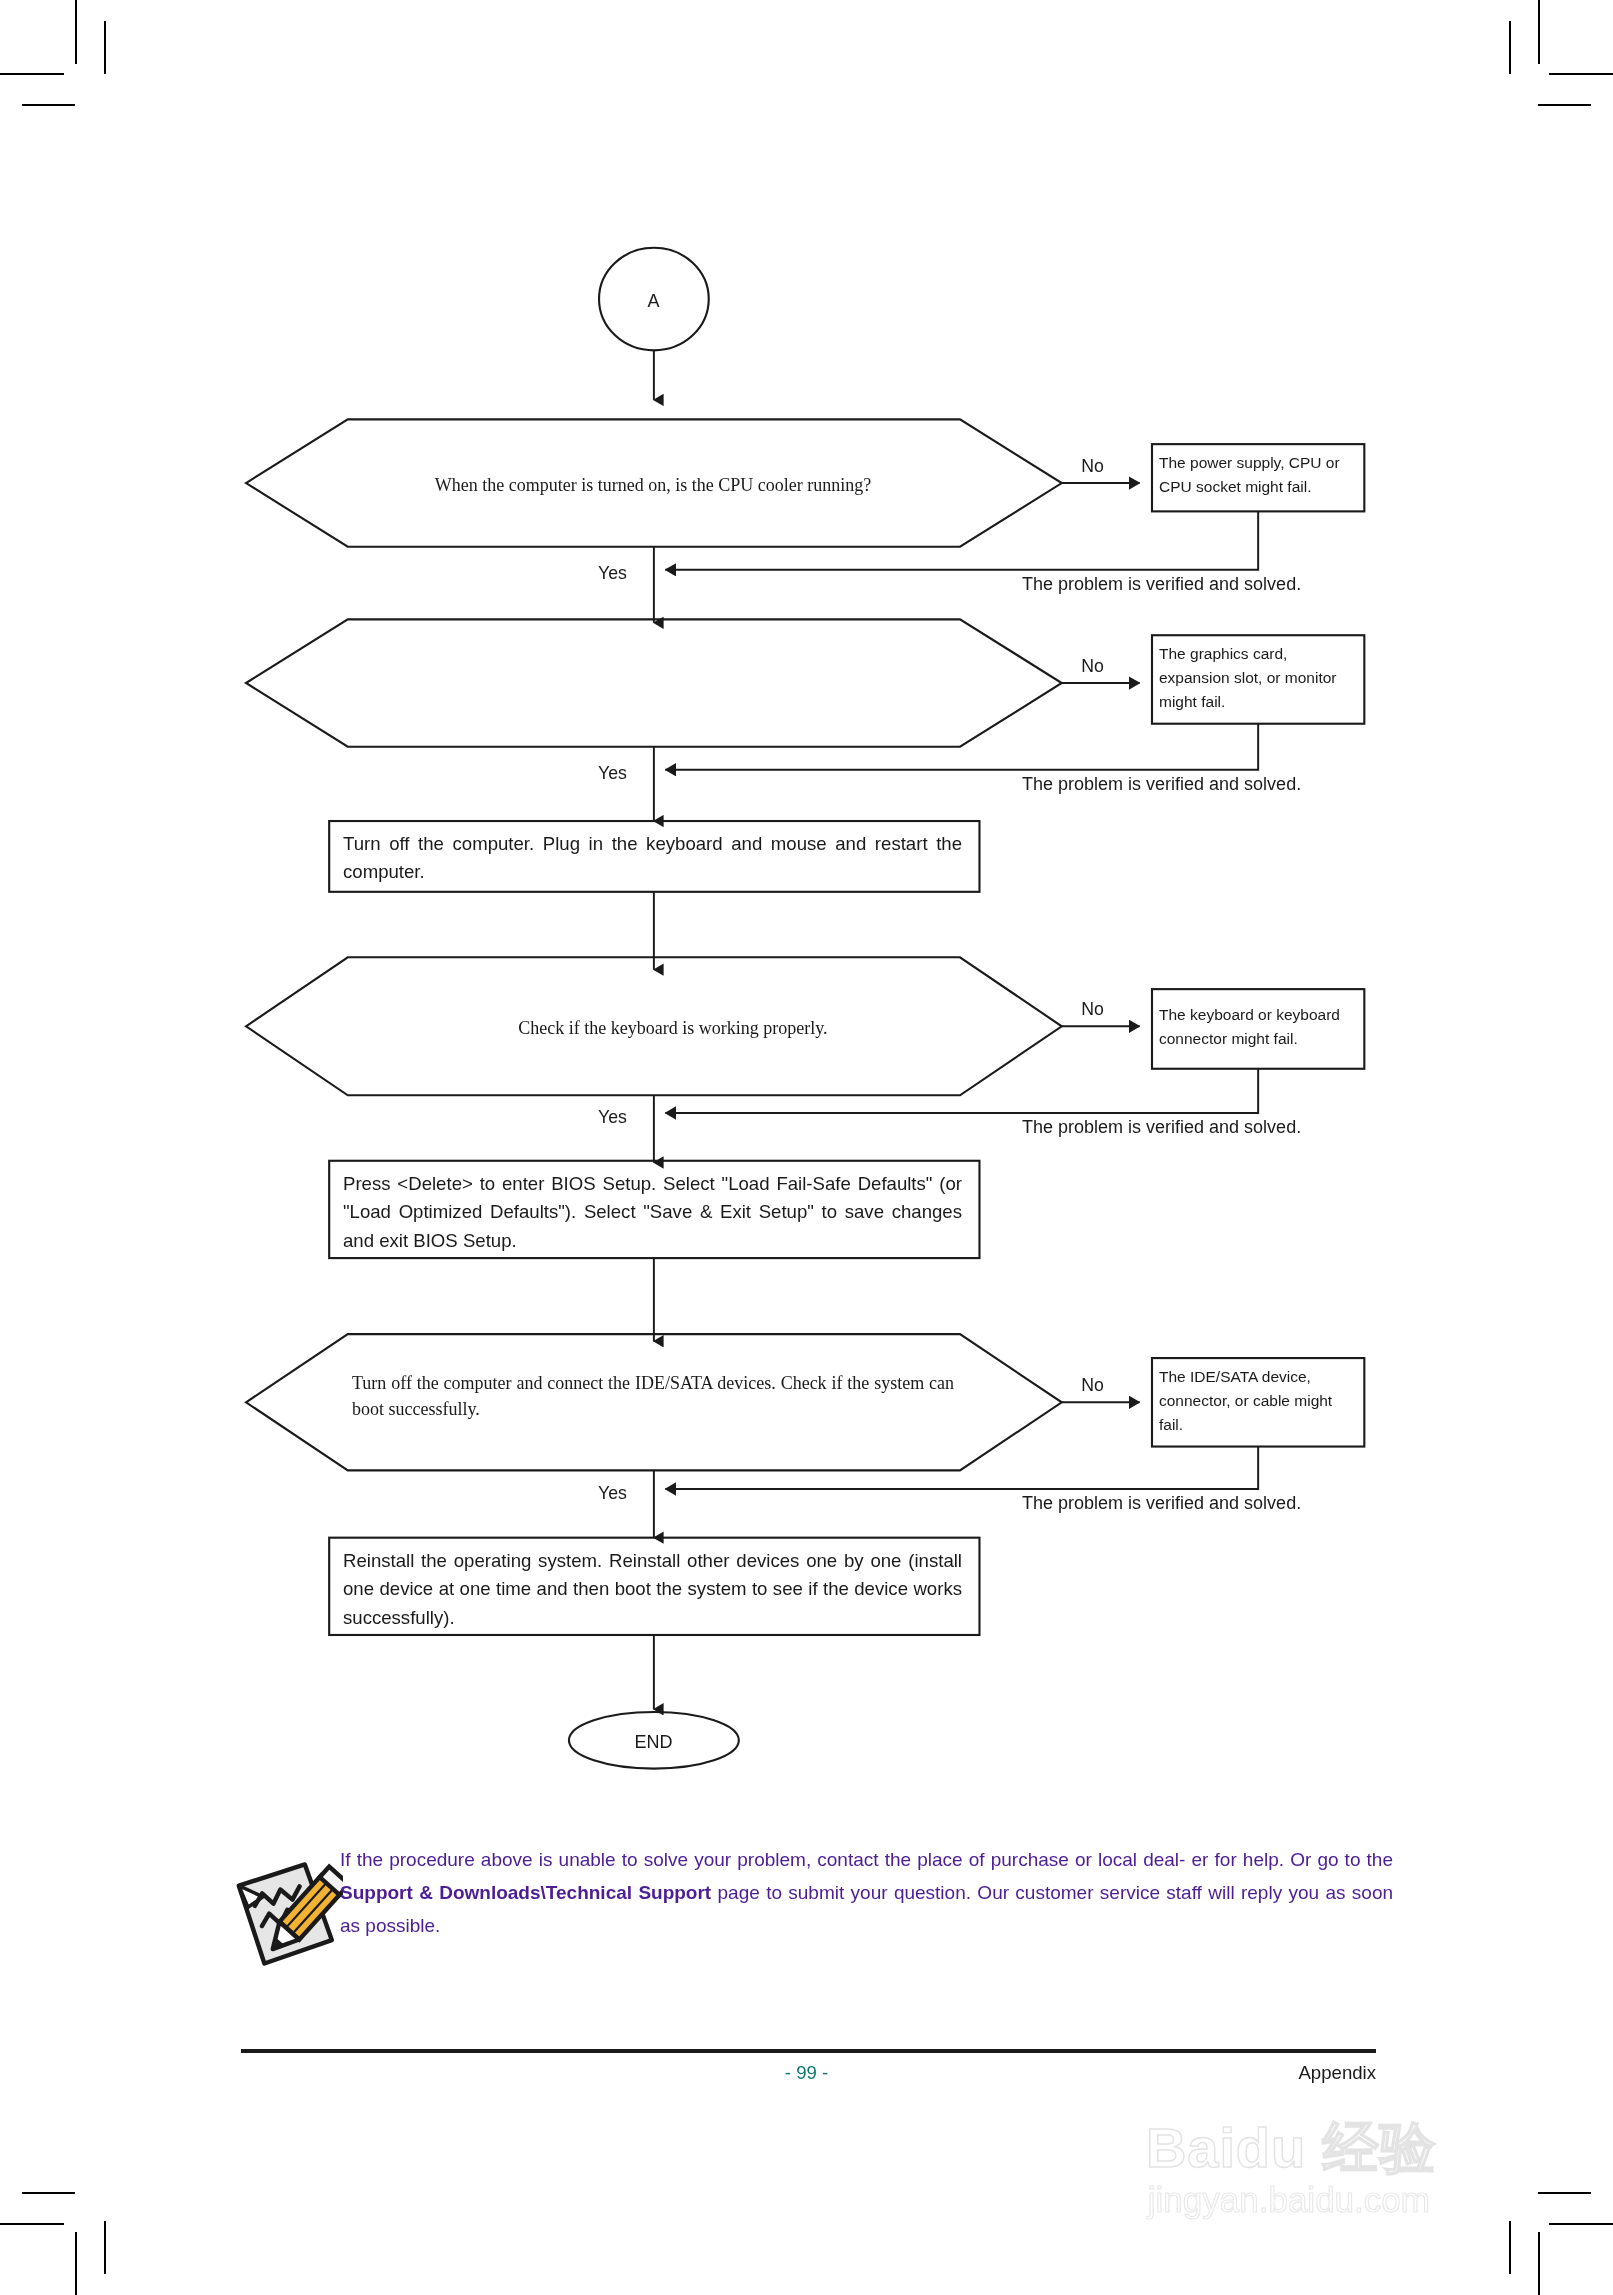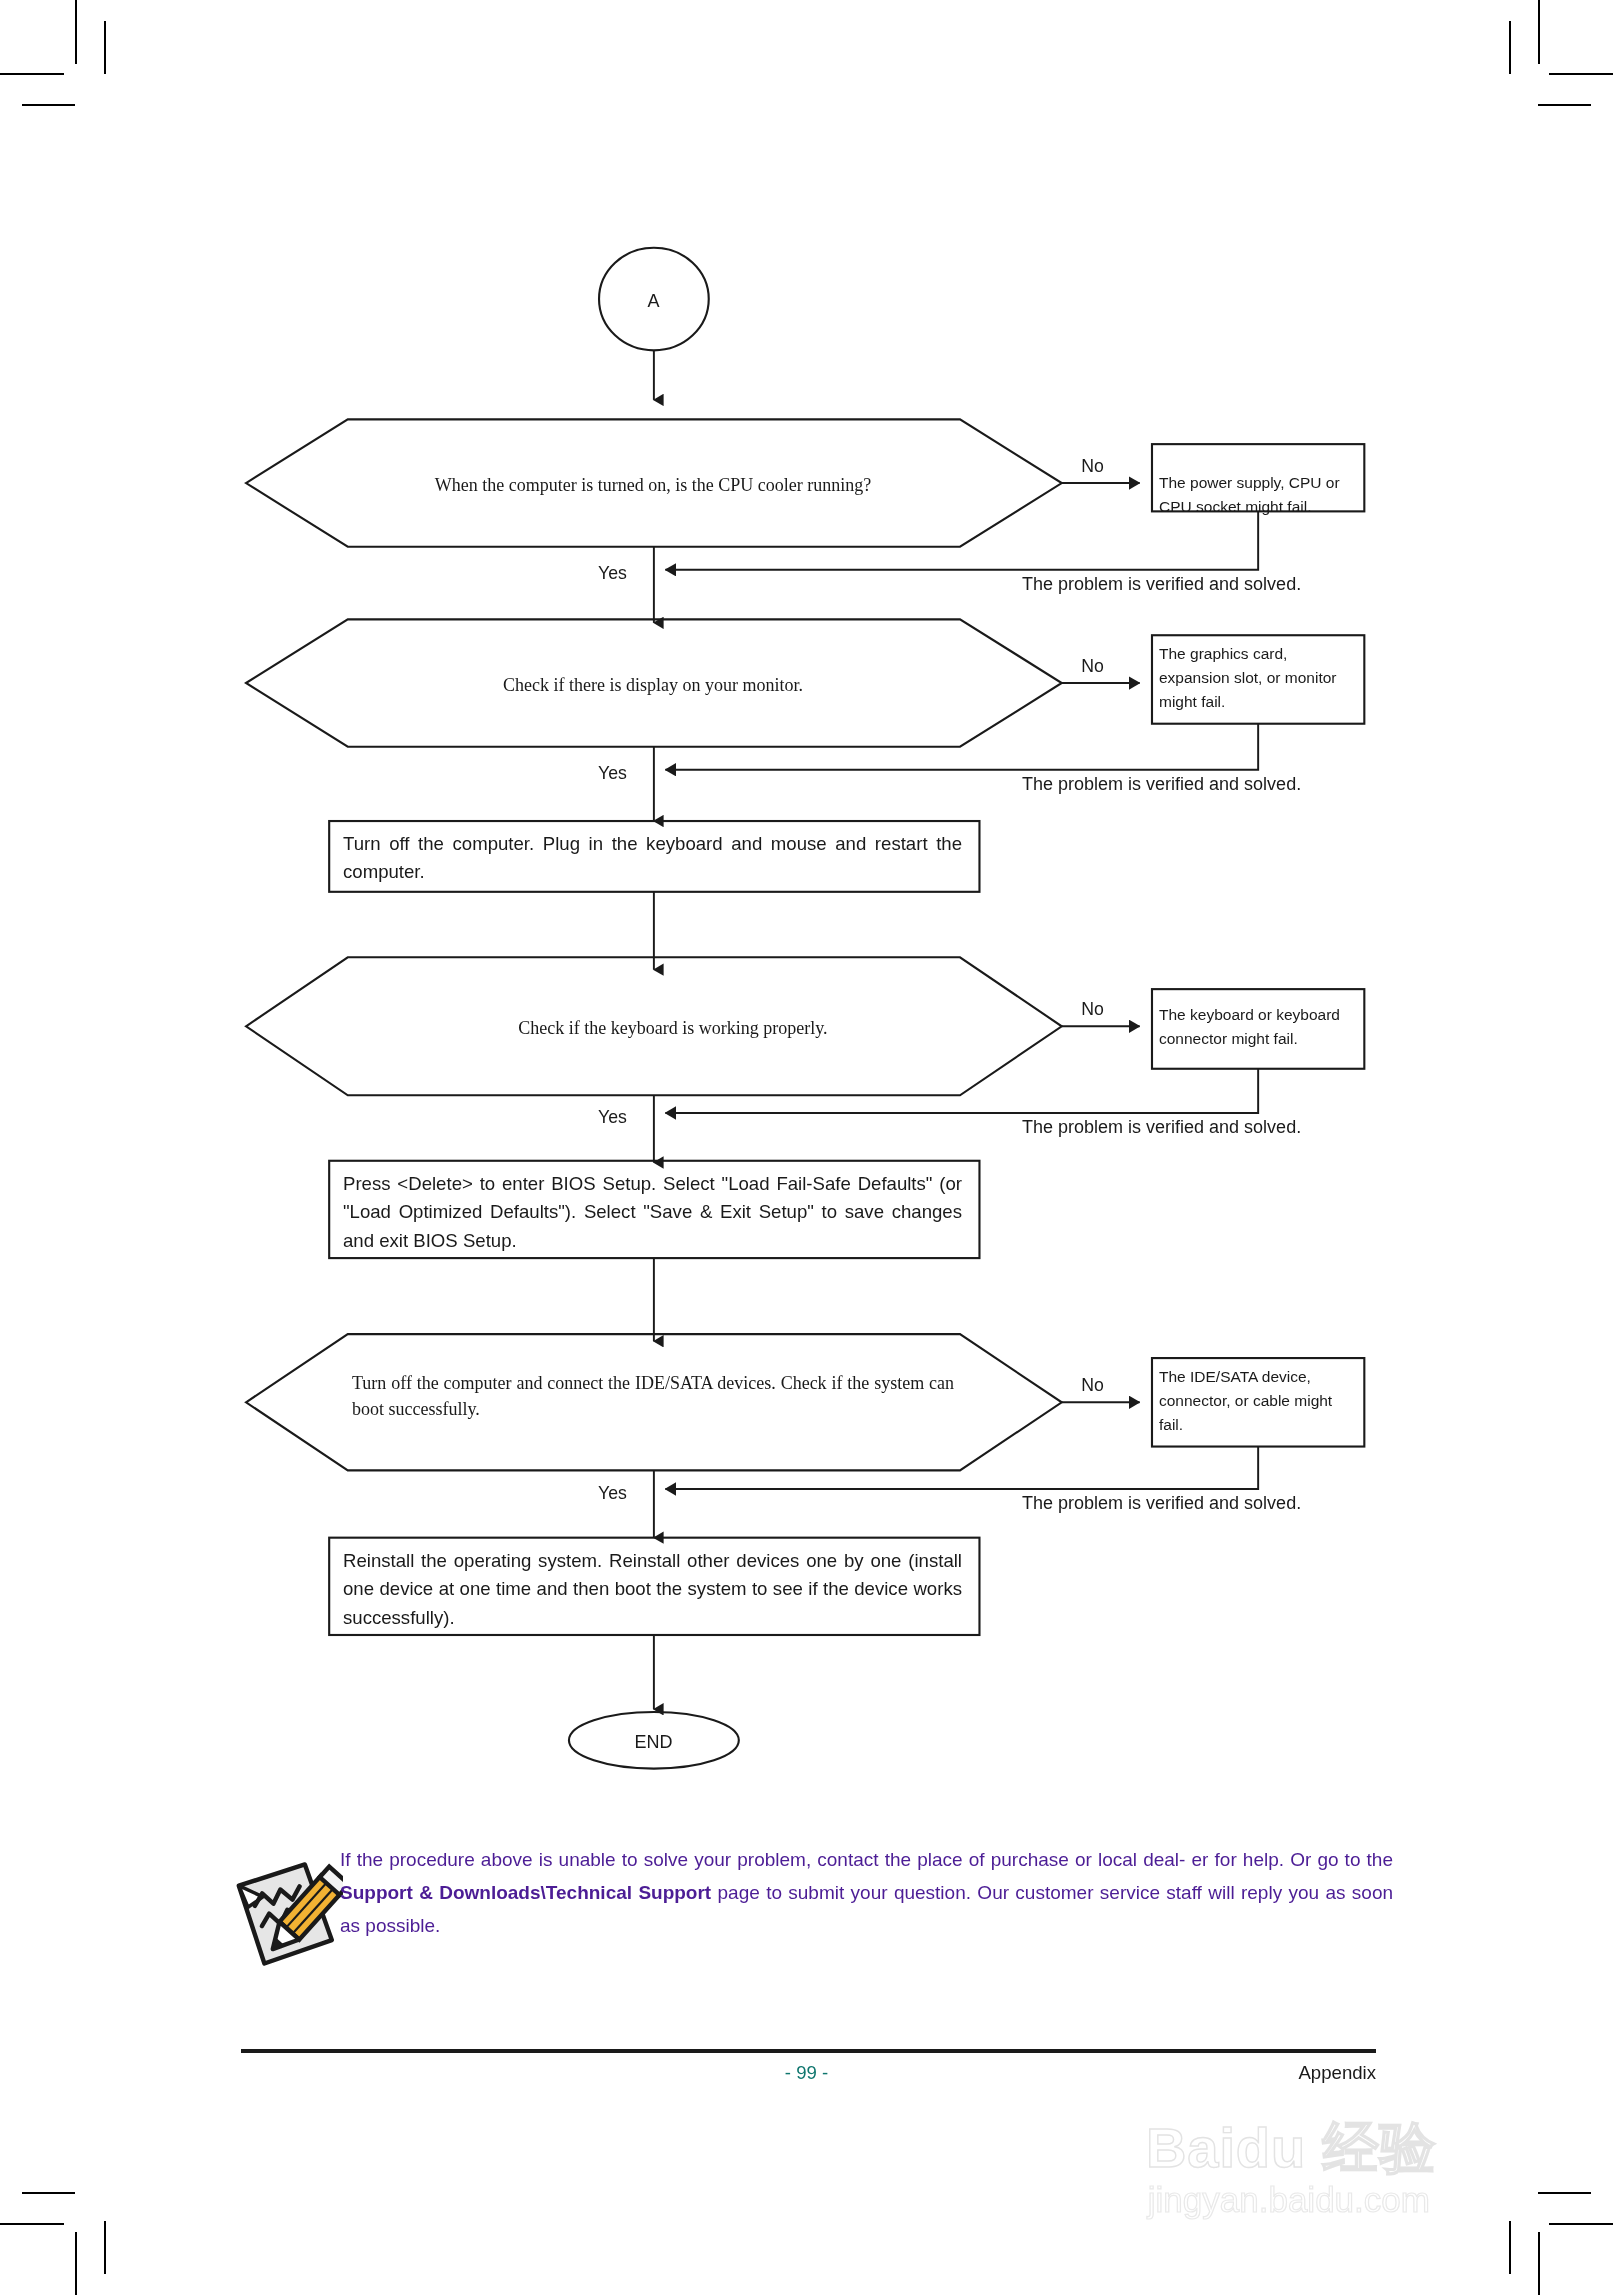--- a/index.html
+++ b/index.html
@@ -243,25 +243,24 @@
       <line x1="739" y1="1848" x2="739" y2="1932" marker-end="url(#arrowDown)"></line>
 
       <ellipse cx="739" cy="1967" rx="96" ry="32" stroke-width="2.4"></ellipse>
     </g>
   </svg>
 
   <div class="txt terminal-text" style="left:565px; top:288px; width:177px;">A</div>
 
   <div class="txt node-text" style="left:352px; top:472px; width:602px;">When the computer is turned on, is the CPU cooler running?</div>
   <div class="txt branch-label" style="left:1066px; top:454px; width:53px;">No</div>
-  <div class="txt side-text" style="left:1159px; top:471px; width:200px;">The power supply, CPU or CPU socket might fail.</div>
+  <div class="txt side-text" style="left:1159px; top:451px; width:200px;">The power supply, CPU or CPU socket might fail.</div>
   <div class="txt branch-label" style="left:585px; top:561px; width:55px;">Yes</div>
   <div class="txt solved-text" style="left:1022px; top:571px;">The problem is verified and solved.</div>
 
-  <div class="txt node-text" style="left:352px; top:672px; width:602px;">Check if there is display on your monitor.</div>
   <div class="txt branch-label" style="left:1066px; top:654px; width:53px;">No</div>
   <div class="txt side-text" style="left:1159px; top:642px; width:200px;">The graphics card, expansion slot, or monitor might fail.</div>
   <div class="txt branch-label" style="left:585px; top:761px; width:55px;">Yes</div>
   <div class="txt solved-text" style="left:1022px; top:771px;">The problem is verified and solved.</div>
 
   <div class="txt proc-text" style="left:343px; top:830px; width:619px;">Turn off the computer. Plug in the keyboard and mouse and restart the computer.</div>
 
   <div class="txt node-text" style="left:372px; top:1015px; width:602px;">Check if the keyboard is working properly.</div>
   <div class="txt branch-label" style="left:1066px; top:997px; width:53px;">No</div>
   <div class="txt side-text" style="left:1159px; top:1003px; width:200px;">The keyboard or keyboard connector might fail.</div>

